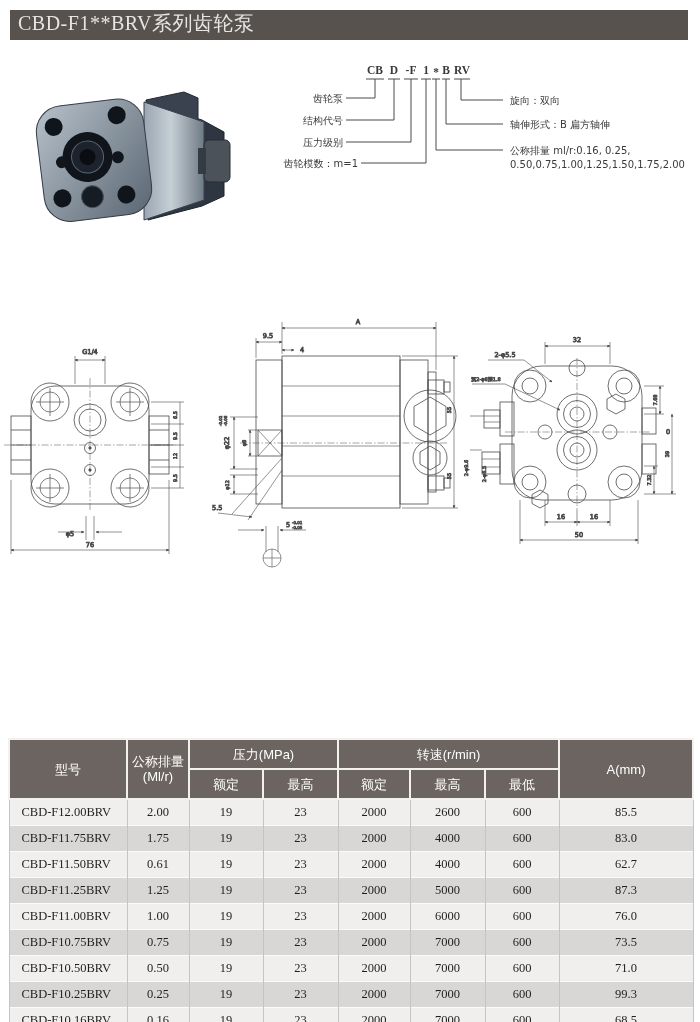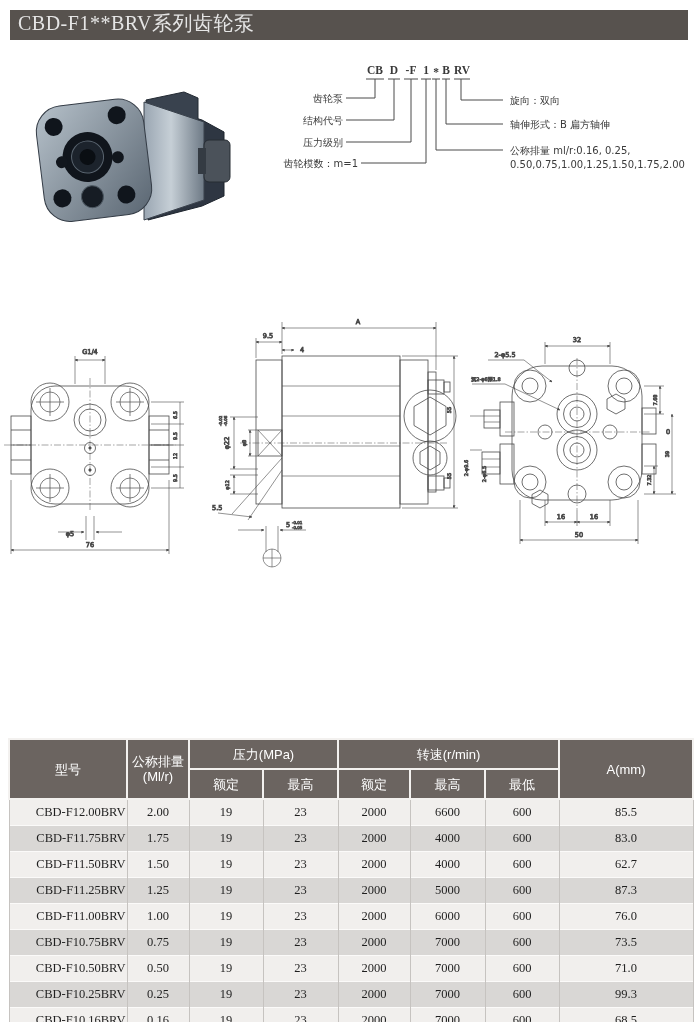--- a/index.html
+++ b/index.html
@@ -19,21 +19,21 @@
   .lbl{font-size:10px;fill:#3a3a3a;}
   .dim{font-size:6.5px;fill:#3a3a3a;}
   .dim-s{font-size:5px;fill:#3a3a3a;}
   .tol{font-size:4px;fill:#3a3a3a;}
   .spec-table{position:absolute;left:8px;top:738px;width:684px;border-collapse:collapse;table-layout:fixed;
     border-bottom:3px solid #514e4b;border-top:1px solid #8b8884;}
   .spec-table th{background:var(--th-bg);color:#fff;font-weight:normal;font-size:13px;
     border:2px solid #f3f1ef;height:26px;line-height:15px;}
   .spec-table td{text-align:center;height:23px;border-right:1px solid #c6c3c0;border-left:1px solid #c6c3c0;
     border-top:1px solid #fbfaf9;font-family:"Liberation Serif",serif;font-size:12.5px;color:#1f1f1f;}
-  .spec-table td.model{text-align:right;padding-left:2px;}
+  .spec-table td.model{text-align:left;padding-left:12px;}
   .spec-table tr.light{background:var(--row-light);}
   .spec-table tr.dark{background:var(--row-dark);}
 </style>
 </head>
 <body>
 
 <div class="page">
 
   <div class="title-bar">
     <span>CBD-F1**BRV系列齿轮泵</span>
@@ -320,37 +320,37 @@
         <th>最低</th>
       </tr>
     </thead>
     <tbody>
         <tr class="light">
           <td class="model">CBD-F12.00BRV</td>
           <td>2.00</td>
           <td>19</td>
           <td>23</td>
           <td>2000</td>
-          <td>6600</td>
+          <td>2600</td>
           <td>600</td>
           <td>85.5</td>
         </tr>
         <tr class="dark">
           <td class="model">CBD-F11.75BRV</td>
           <td>1.75</td>
           <td>19</td>
           <td>23</td>
           <td>2000</td>
           <td>4000</td>
           <td>600</td>
           <td>83.0</td>
         </tr>
         <tr class="light">
           <td class="model">CBD-F11.50BRV</td>
-          <td>1.50</td>
+          <td>0.61</td>
           <td>19</td>
           <td>23</td>
           <td>2000</td>
           <td>4000</td>
           <td>600</td>
           <td>62.7</td>
         </tr>
         <tr class="dark">
           <td class="model">CBD-F11.25BRV</td>
           <td>1.25</td>

